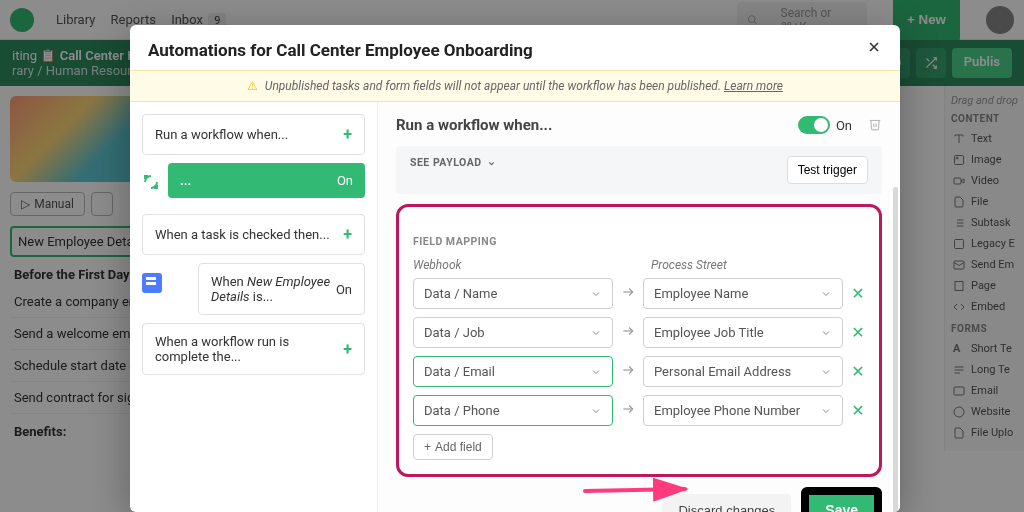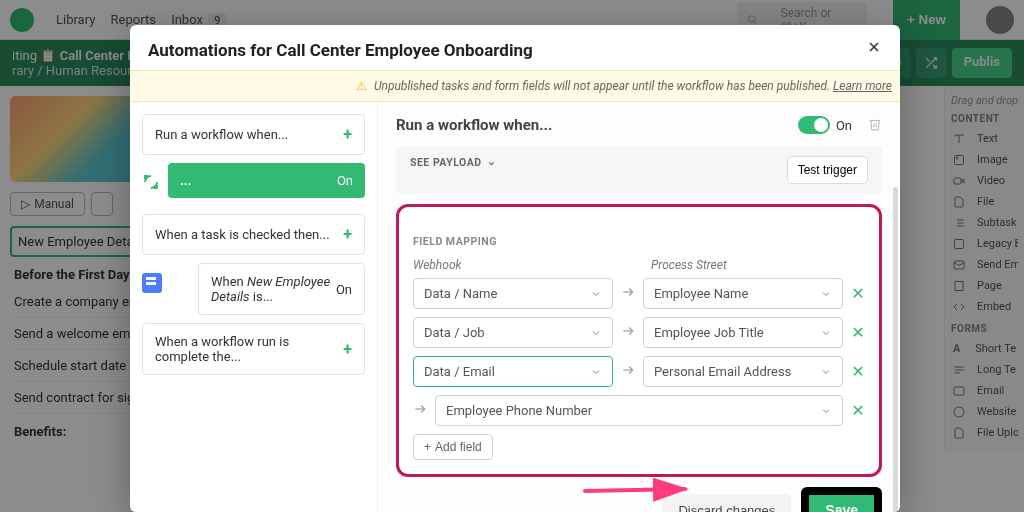--- a/index.html
+++ b/index.html
@@ -28,30 +28,30 @@
   .bg-thumb { width: 130px; height: 86px; border-radius: 6px; background: linear-gradient(135deg,#ff9e7a,#ffd778 40%,#5ec8d4 70%); margin-bottom: 10px; position:relative; overflow:hidden;}
   .bg-manual { border: 1px solid #bbb; border-radius: 4px; padding: 4px 10px; font-size: 12px; display: inline-flex; align-items: center; gap: 4px; color: #555; }
   .bg-task-list { margin-top: 10px; font-size: 13px; color: #333; }
   .bg-task-list .task-row { padding: 8px 4px; border-bottom: 1px solid #f0f0f0; }
   .bg-task-list .task-row.active { border: 2px solid #32b973; border-radius: 4px; padding: 6px 6px; }
   .bg-task-list .heading { font-weight: 700; padding: 10px 4px 4px; }
 
   .bg-right-panel { position: absolute; top: 86px; right: 0; width: 80px; background: #fafafa; border-left: 1px solid #eee; padding: 8px 6px; font-size: 11px; }
   .bg-right-panel .hint { color: #999; font-style: italic; text-align: center; margin-bottom: 6px; }
   .bg-right-panel .section-h { color: #888; font-weight: 700; letter-spacing: .5px; font-size: 10px; margin: 6px 0 4px; }
-  .bg-right-panel .pi { display: flex; align-items: center; gap: 12px; padding: 4px 2px; color: #555; white-space: nowrap; overflow: hidden; }
+  .bg-right-panel .pi { display: flex; align-items: center; gap: 6px; padding: 4px 2px; color: #555; white-space: nowrap; overflow: hidden; }
   .bg-right-panel .pi svg { flex-shrink: 0; }
 
   
   .modal { position: absolute; top: 25px; left: 130px; width: 770px; height: 487px; background: #fff; border-radius: 6px; box-shadow: 0 10px 40px rgba(0,0,0,0.3); z-index: 100; display: flex; flex-direction: column; overflow: hidden; }
   .modal-header { display: flex; align-items: center; padding: 14px 18px 10px; }
   .modal-title { font-size: 17px; font-weight: 700; color: #222; }
   .modal-close { margin-left: auto; cursor: pointer; font-size: 18px; color: #333; background: none; border: none; }
 
-  .warning-bar { background: #fffbe6; color: #666; font-size: 12px; font-style: italic; text-align: right; padding: 8px; border-top: 1px solid #f0e6a6; border-bottom: 1px solid #f0e6a6; }
+  .warning-bar { background: #fffbe6; color: #666; font-size: 12px; font-style: italic; text-align: center; padding: 8px; border-top: 1px solid #f0e6a6; border-bottom: 1px solid #f0e6a6; }
   .warning-bar .warn-icon { color: #f5b400; margin-right: 4px; font-style: normal; }
   .warning-bar a { color: #666; text-decoration: underline; cursor: pointer; }
 
   .modal-body { flex: 1; display: flex; overflow: hidden; }
 
   .sidebar { width: 248px; border-right: 1px solid #eee; padding: 12px; overflow-y: auto; }
   .side-card { border: 1px solid #e0e0e0; border-radius: 4px; padding: 10px 12px; font-size: 13px; display: flex; align-items: center; margin-bottom: 8px; cursor: pointer; }
   .side-card .plus { margin-left: auto; color: #32b973; font-weight: 700; font-size: 16px; }
   .side-card-active { background: #32b973; color: #fff; border-radius: 4px; padding: 10px 12px; display: flex; align-items: center; margin-bottom: 8px; font-size: 13px; }
   .side-card-active .ellipsis { font-weight: 700; }
@@ -409,20 +409,26 @@
                 </svg></span>
               <div class="map-select">
                 <span>Personal Email Address</span>
                 <svg class="chev" width="12" height="12" viewBox="0 0 24 24" fill="none" stroke="#888" stroke-width="2">
                   <polyline points="6 9 12 15 18 9"></polyline>
                 </svg>
               </div>
               <span class="del-x">✕</span>
             </div>
             <div class="map-row">
+              <div class="map-select green">
+                <span>Data / Phone</span>
+                <svg class="chev" width="12" height="12" viewBox="0 0 24 24" fill="none" stroke="#888" stroke-width="2">
+                  <polyline points="6 9 12 15 18 9"></polyline>
+                </svg>
+              </div>
               <span class="arrow-join"><svg width="14" height="14" viewBox="0 0 24 24" fill="none" stroke="#999" stroke-width="2">
                   <line x1="4" y1="12" x2="20" y2="12"></line>
                   <polyline points="14 6 20 12 14 18"></polyline>
                 </svg></span>
               <div class="map-select">
                 <span>Employee Phone Number</span>
                 <svg class="chev" width="12" height="12" viewBox="0 0 24 24" fill="none" stroke="#888" stroke-width="2">
                   <polyline points="6 9 12 15 18 9"></polyline>
                 </svg>
               </div>

